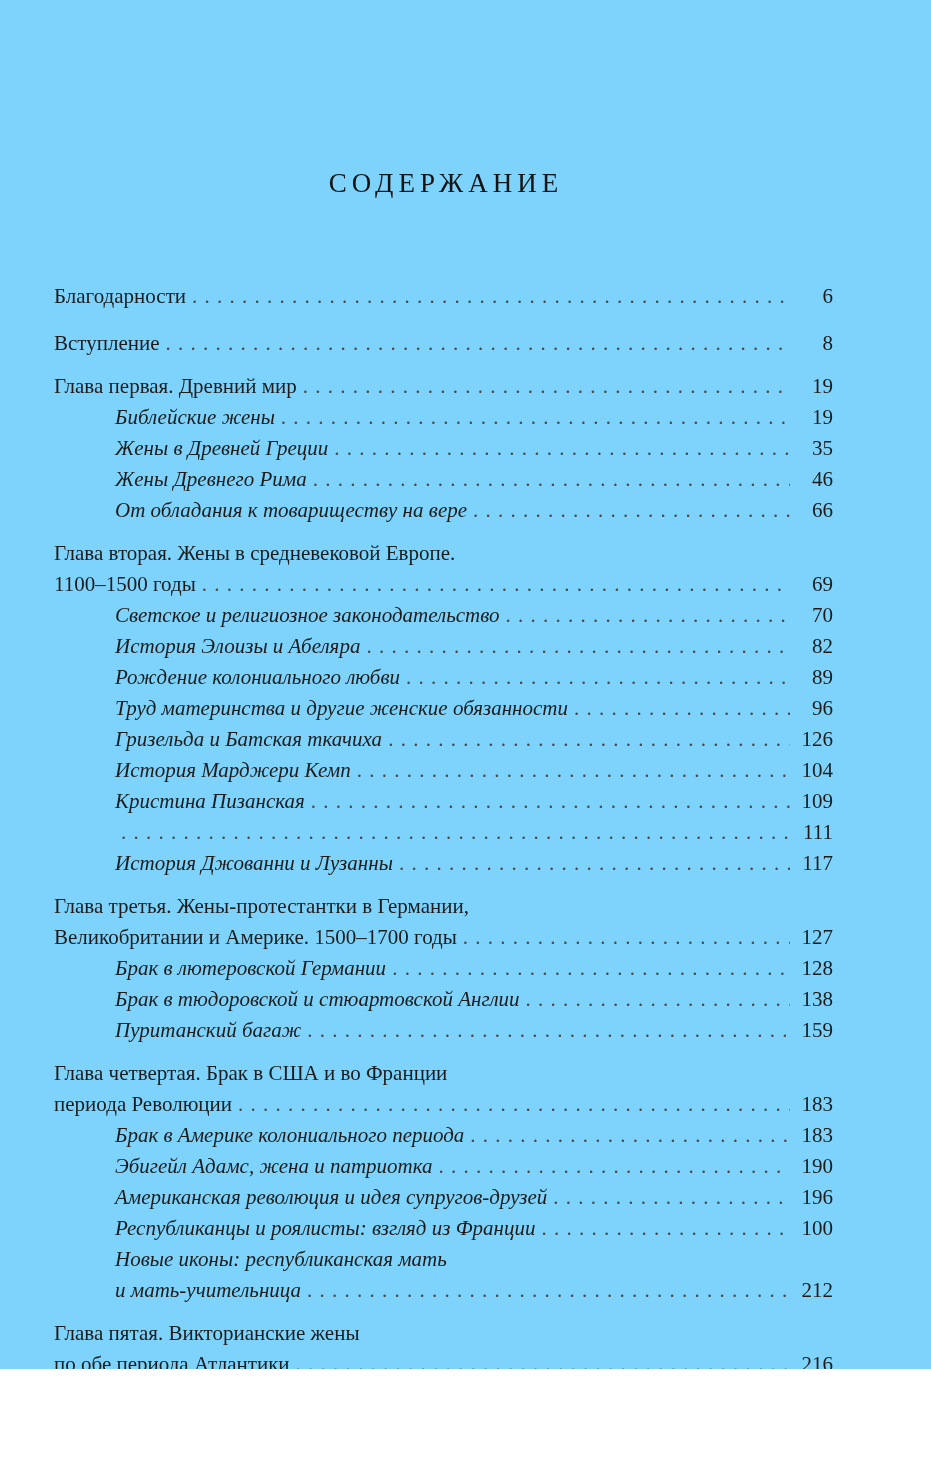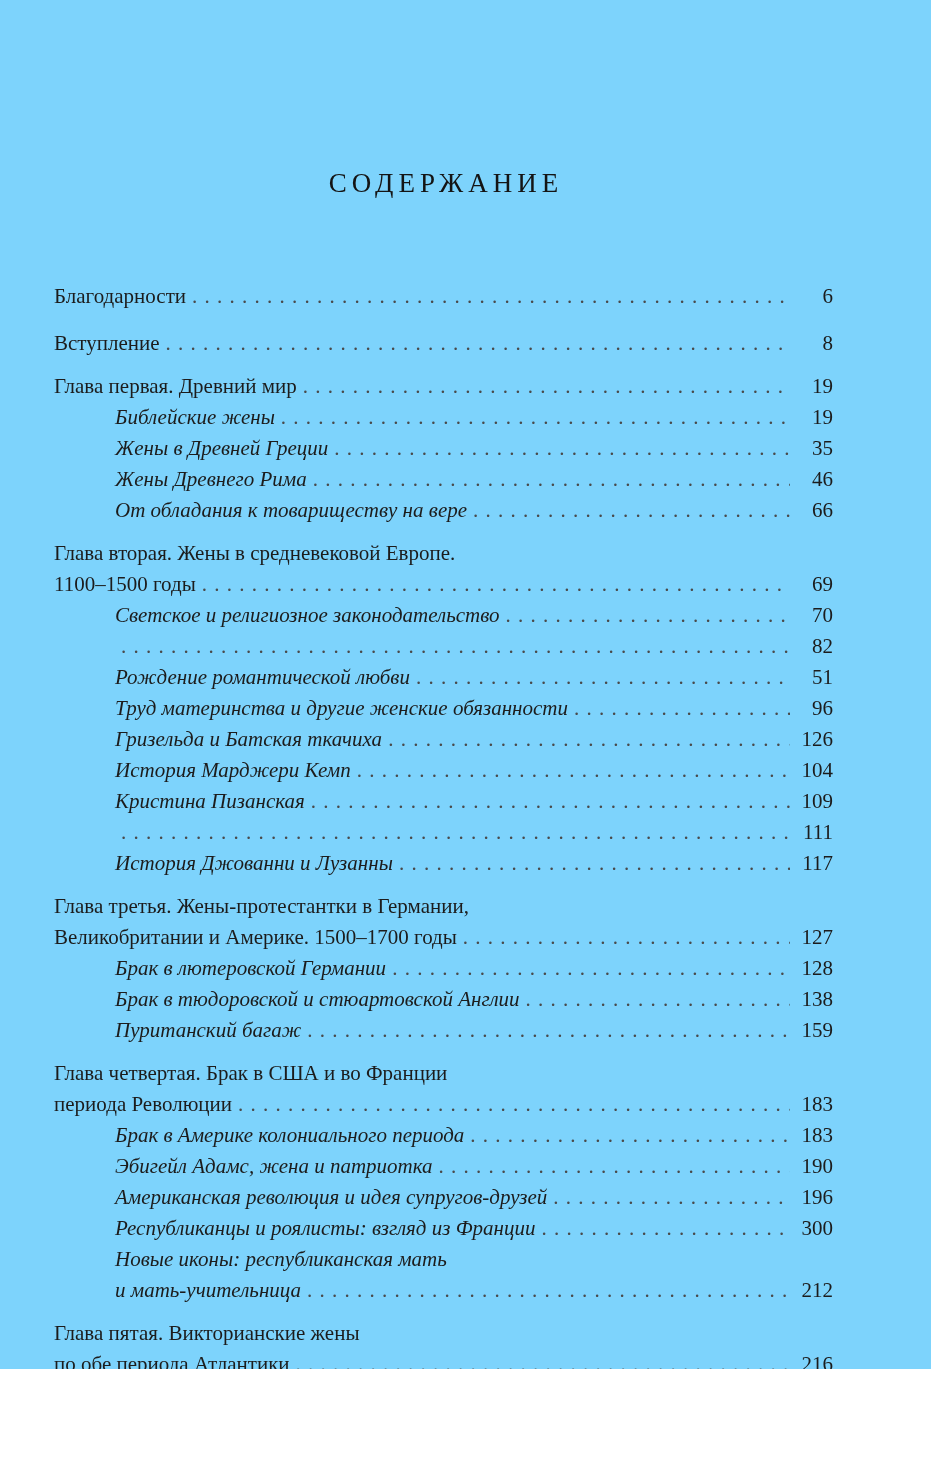--- a/index.html
+++ b/index.html
@@ -109,27 +109,28 @@
         <span class="toc-label">1100–1500 годы</span>
         <span class="toc-leader">. . . . . . . . . . . . . . . . . . . . . . . . . . . . . . . . . . . . . . . . . . . . . . . . . . . . . . . . . . . . . . . . . . . . . . . . . . . . . . . . . . . . . . . . . . . . . . . . . . . . . . . . . . . . . . . . . . . . . . . . . . . . . . . . . .</span>
         <span class="toc-page">69</span>
       </div>
       <div class="toc-row indent italic">
         <span class="toc-label">Светское и религиозное законодательство</span>
         <span class="toc-leader">. . . . . . . . . . . . . . . . . . . . . . . . . . . . . . . . . . . . . . . . . . . . . . . . . . . . . . . . . . . . . . . . . . . . . . . . . . . . . . . . . . . . . . . . . . . . . . . . . . . . . . . . . . . . . . . . . . . . . . . . . . . . . . . . . .</span>
         <span class="toc-page">70</span>
       </div>
       <div class="toc-row indent italic">
+        <span class="toc-label">История Элоизы и Абеляра</span>
         <span class="toc-leader">. . . . . . . . . . . . . . . . . . . . . . . . . . . . . . . . . . . . . . . . . . . . . . . . . . . . . . . . . . . . . . . . . . . . . . . . . . . . . . . . . . . . . . . . . . . . . . . . . . . . . . . . . . . . . . . . . . . . . . . . . . . . . . . . . .</span>
         <span class="toc-page">82</span>
       </div>
       <div class="toc-row indent italic">
-        <span class="toc-label">Рождение романтической любви</span>
-        <span class="toc-leader">. . . . . . . . . . . . . . . . . . . . . . . . . . . . . . . . . . . . . . . . . . . . . . . . . . . . . . . . . . . . . . . . . . . . . . . . . . . . . . . . . . . . . . . . . . . . . . . . . . . . . . . . . . . . . . . . . . . . . . . . . . . . . . . . . .</span>
-        <span class="toc-page">51</span>
+        <span class="toc-label">Рождение колониального любви</span>
+        <span class="toc-leader">. . . . . . . . . . . . . . . . . . . . . . . . . . . . . . . . . . . . . . . . . . . . . . . . . . . . . . . . . . . . . . . . . . . . . . . . . . . . . . . . . . . . . . . . . . . . . . . . . . . . . . . . . . . . . . . . . . . . . . . . . . . . . . . . . .</span>
+        <span class="toc-page">89</span>
       </div>
       <div class="toc-row indent italic">
         <span class="toc-label">Труд материнства и другие женские обязанности</span>
         <span class="toc-leader">. . . . . . . . . . . . . . . . . . . . . . . . . . . . . . . . . . . . . . . . . . . . . . . . . . . . . . . . . . . . . . . . . . . . . . . . . . . . . . . . . . . . . . . . . . . . . . . . . . . . . . . . . . . . . . . . . . . . . . . . . . . . . . . . . .</span>
         <span class="toc-page">96</span>
       </div>
       <div class="toc-row indent italic">
         <span class="toc-label">Гризельда и Батская ткачиха</span>
         <span class="toc-leader">. . . . . . . . . . . . . . . . . . . . . . . . . . . . . . . . . . . . . . . . . . . . . . . . . . . . . . . . . . . . . . . . . . . . . . . . . . . . . . . . . . . . . . . . . . . . . . . . . . . . . . . . . . . . . . . . . . . . . . . . . . . . . . . . . .</span>
         <span class="toc-page">126</span>
@@ -195,21 +196,21 @@
         <span class="toc-page">190</span>
       </div>
       <div class="toc-row indent italic">
         <span class="toc-label">Американская революция и идея супругов-друзей</span>
         <span class="toc-leader">. . . . . . . . . . . . . . . . . . . . . . . . . . . . . . . . . . . . . . . . . . . . . . . . . . . . . . . . . . . . . . . . . . . . . . . . . . . . . . . . . . . . . . . . . . . . . . . . . . . . . . . . . . . . . . . . . . . . . . . . . . . . . . . . . .</span>
         <span class="toc-page">196</span>
       </div>
       <div class="toc-row indent italic">
         <span class="toc-label">Республиканцы и роялисты: взгляд из Франции</span>
         <span class="toc-leader">. . . . . . . . . . . . . . . . . . . . . . . . . . . . . . . . . . . . . . . . . . . . . . . . . . . . . . . . . . . . . . . . . . . . . . . . . . . . . . . . . . . . . . . . . . . . . . . . . . . . . . . . . . . . . . . . . . . . . . . . . . . . . . . . . .</span>
-        <span class="toc-page">300</span>
+        <span class="toc-page">100</span>
       </div>
       <div class="toc-row indent italic">
         <span class="toc-label">Новые иконы: республиканская мать</span>
       </div>
       <div class="toc-row indent italic">
         <span class="toc-label">и мать-учительница</span>
         <span class="toc-leader">. . . . . . . . . . . . . . . . . . . . . . . . . . . . . . . . . . . . . . . . . . . . . . . . . . . . . . . . . . . . . . . . . . . . . . . . . . . . . . . . . . . . . . . . . . . . . . . . . . . . . . . . . . . . . . . . . . . . . . . . . . . . . . . . . .</span>
         <span class="toc-page">212</span>
       </div>
       <div class="toc-row group-start">

